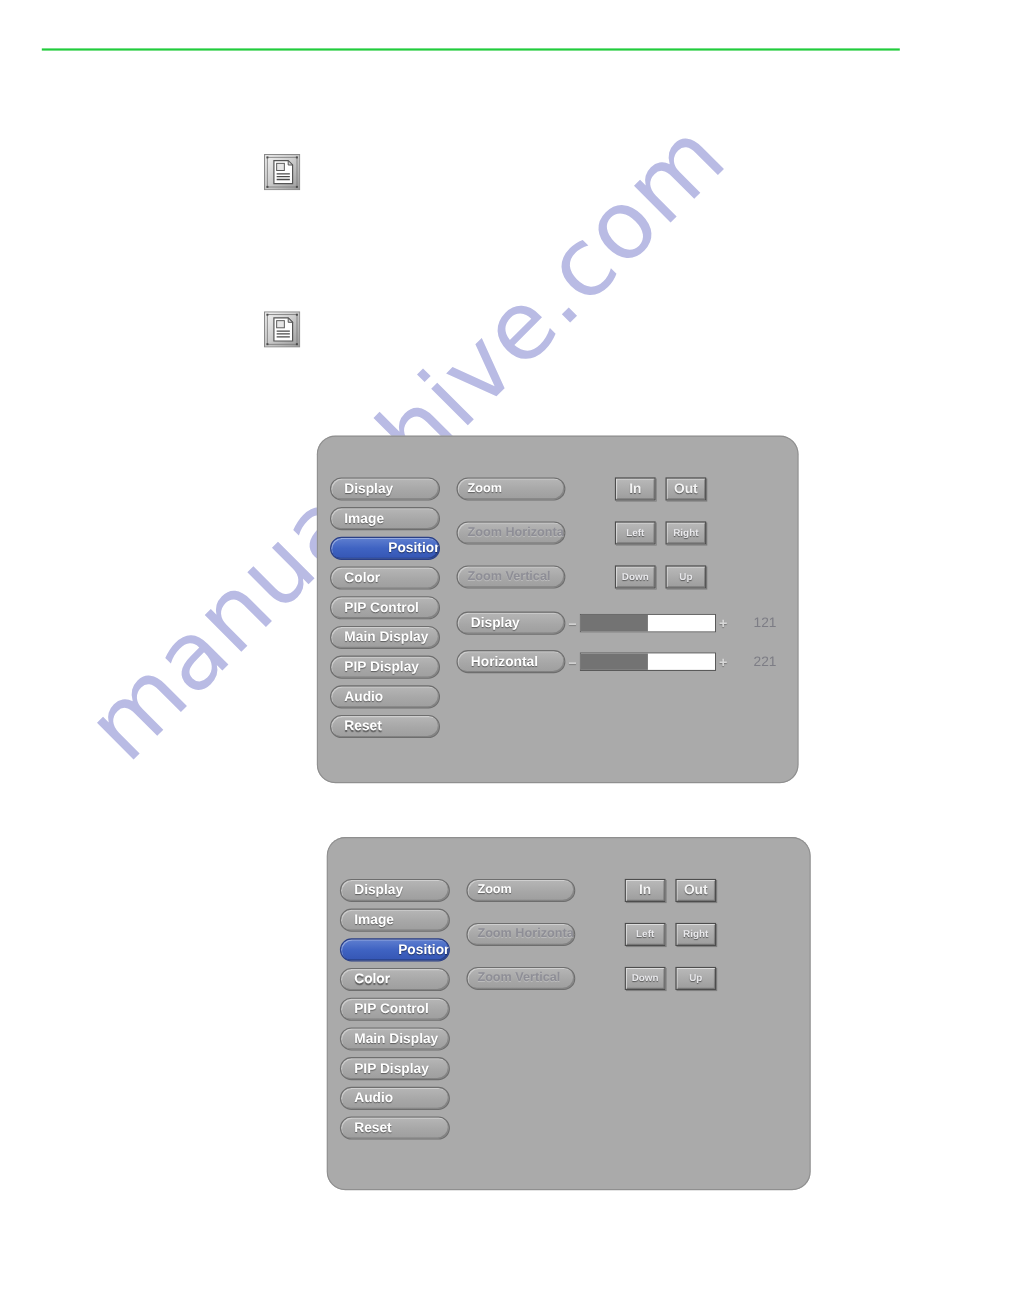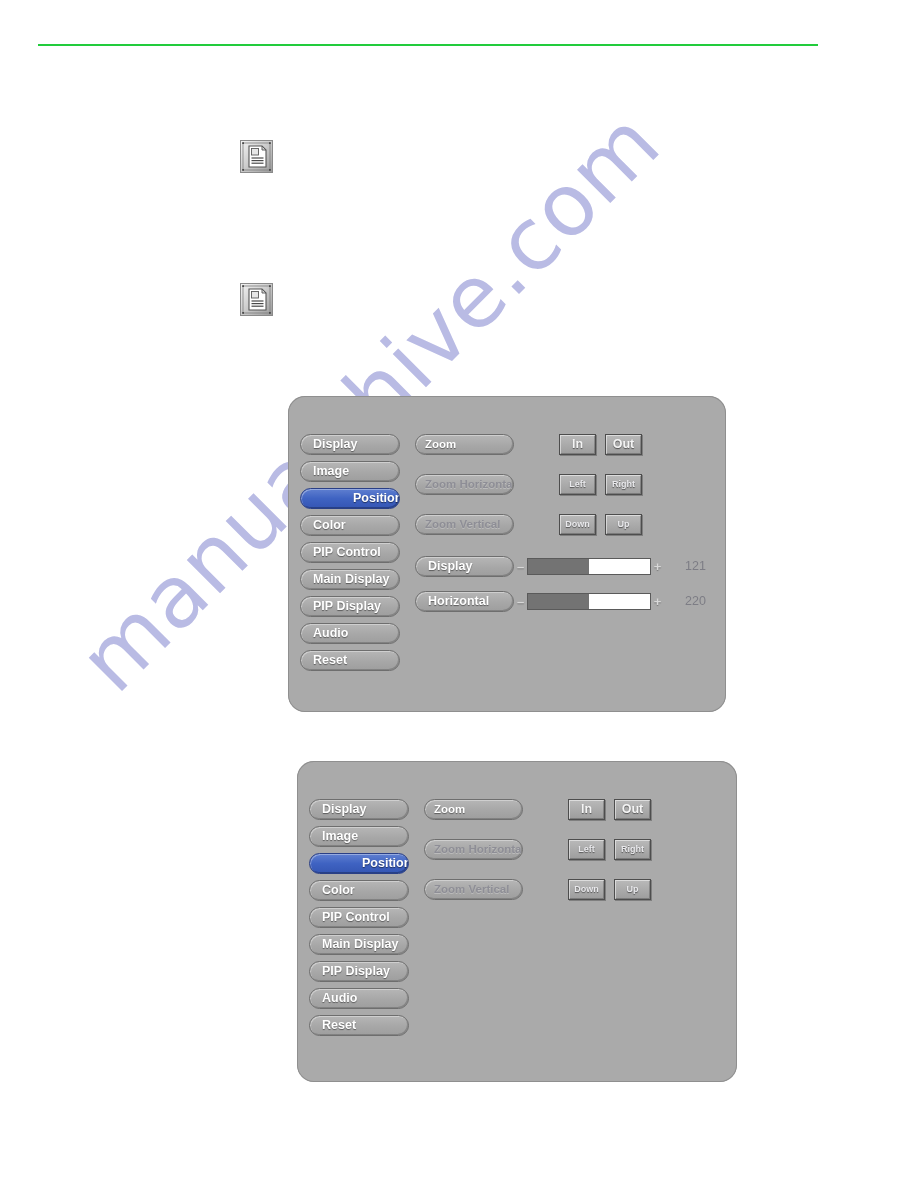--- a/index.html
+++ b/index.html
@@ -309,21 +309,21 @@
       </div>
       <div class="slider-row">
         <div class="pill">
             <span class="pill-label">Horizontal</span>
           </div>
         <span class="sign">–</span>
         <div class="track">
           <div class="fill" style="width:50%"></div>
         </div>
         <span class="sign">+</span>
-        <span class="val">220</span>
+        <span class="val">221</span>
       </div>
     </div>
 
   </div>
 </div>
 
 <div class="osd panel-2">
   <div class="osd-inner">
 
     <div class="col-menu">

